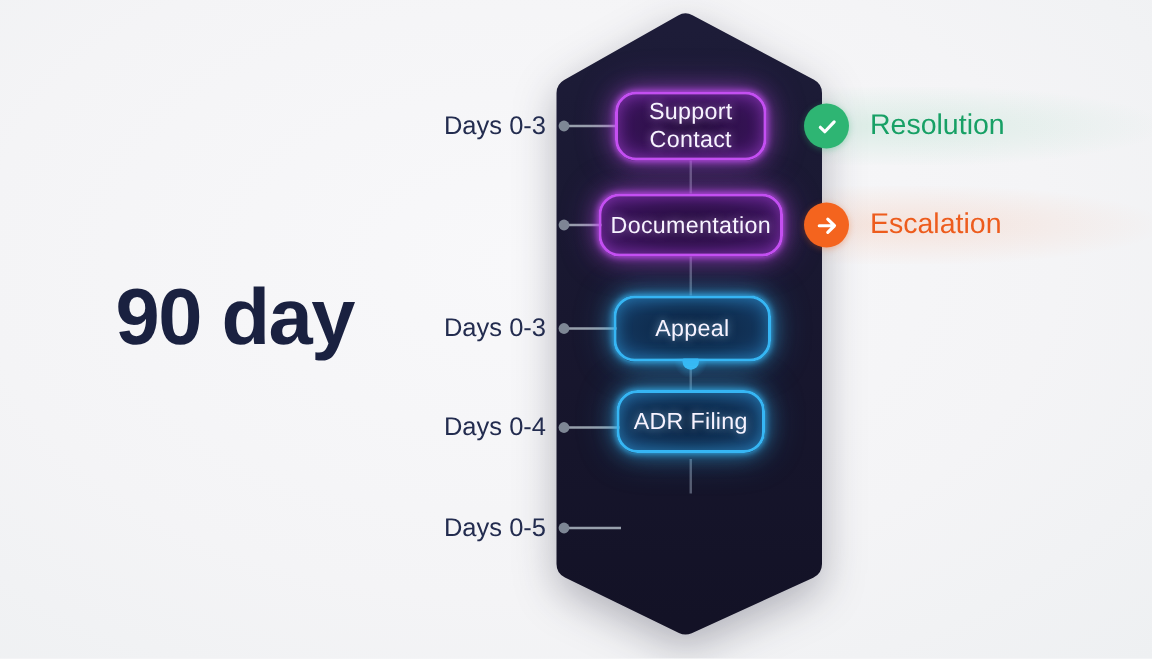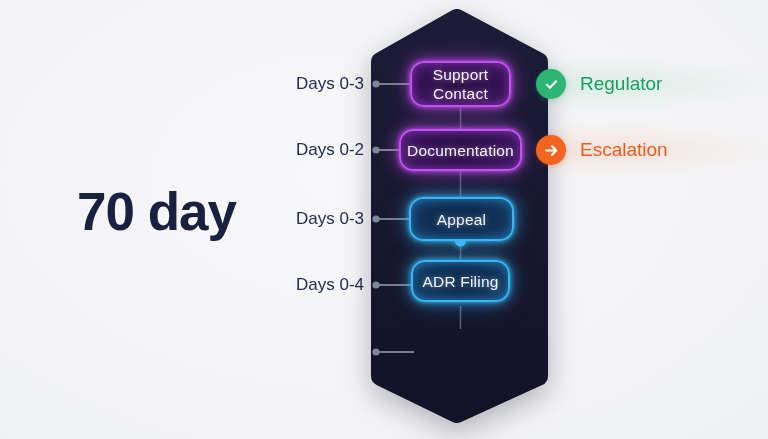--- a/index.html
+++ b/index.html
@@ -164,47 +164,47 @@
       <line x1="460.5" y1="107" x2="460.5" y2="129"></line>
       <line x1="460.5" y1="171" x2="460.5" y2="197"></line>
       <line x1="460.5" y1="241" x2="460.5" y2="264"></line>
       <line x1="460.5" y1="306" x2="460.5" y2="329"></line>
     </g>
 
     <circle cx="460.5" cy="241" r="11" fill="url(#dotGlow)"></circle>
     <circle cx="460.5" cy="241" r="5.5" fill="#3fc0f6"></circle>
   </svg>
 
-  <div class="title">70 day</div>
+  <div class="title">90 day</div>
 
   <div class="day-label" style="top:73px">Days 0-3</div>
-  <div class="day-label" style="top:139px">Days 0-2</div>
   <div class="day-label" style="top:208px">Days 0-3</div>
   <div class="day-label" style="top:274px">Days 0-4</div>
+  <div class="day-label" style="top:341px">Days 0-5</div>
 
   <div class="step-box neon-purple box-1">
     <span>Support Contact</span>
   </div>
   <div class="step-box neon-blue box-3">
     <span>Appeal</span>
   </div>
   <div class="step-box neon-purple box-2">
     <span>Documentation</span>
   </div>
   <div class="step-box neon-blue box-4">
     <span>ADR Filing</span>
   </div>
 
   <div class="legend-row">
     <div class="badge-circle badge-green" style="left:536px; top:69px">
       <svg viewBox="0 0 24 24" fill="none">
         <path d="M5.5 12.5l4.2 4.2L18.5 7.5" stroke="#ffffff" stroke-width="3" stroke-linecap="round" stroke-linejoin="round"></path>
       </svg>
     </div>
-    <div class="legend-label legend-label-green" style="left:580px; top:73px">Regulator</div>
+    <div class="legend-label legend-label-green" style="left:580px; top:73px">Resolution</div>
   </div>
 
   <div class="legend-row">
     <div class="badge-circle badge-orange" style="left:536px; top:135px">
       <svg viewBox="0 0 24 24" fill="none">
         <path d="M4.5 12h14M12.5 5.8L18.8 12l-6.3 6.2" stroke="#ffffff" stroke-width="3" stroke-linecap="round" stroke-linejoin="round"></path>
       </svg>
     </div>
     <div class="legend-label legend-label-orange" style="left:580px; top:139px">Escalation</div>
   </div>

